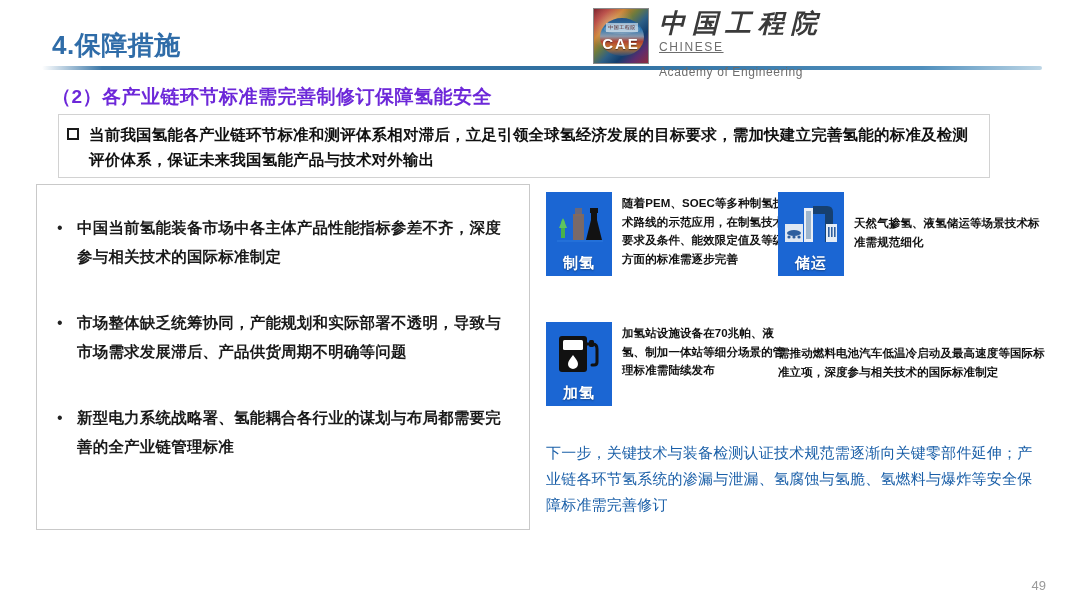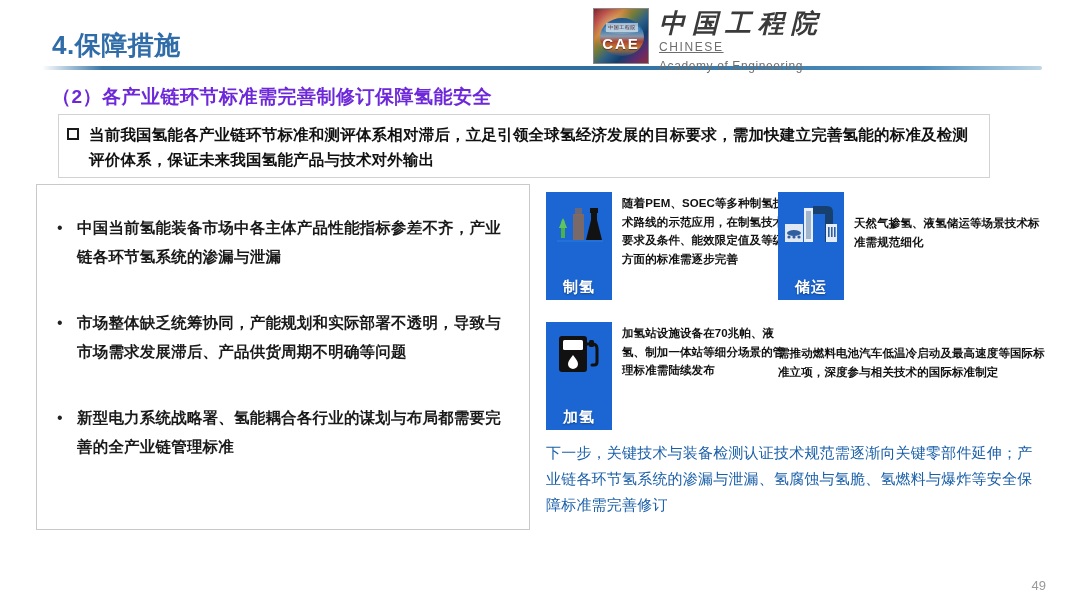--- a/index.html
+++ b/index.html
@@ -61,21 +61,21 @@
   }
   .logo-text { padding-top:2px; }
   .logo-cn-name {
     font-family:"Liberation Serif","DejaVu Serif",serif;
     font-size:26px; font-weight:bold; color:#3a3a3a;
     letter-spacing:7px; line-height:1.05;
     font-style:italic;
     white-space:nowrap;
   }
   .logo-en1 { font-size:12px; color:#6d6d6d; letter-spacing:1.6px; margin-top:3px;text-decoration:underline; }
-  .logo-en2 { font-size:12px; color:#6d6d6d; letter-spacing:0.6px; margin-top:5px; }
+  .logo-en2 { font-size:12px; color:#6d6d6d; letter-spacing:0.6px; margin-top:11px; }
 
   
   .subtitle {
     position:absolute; left:52px; top:84px;
     font-size:19px; font-weight:bold; color:#6d28d9;
     letter-spacing:0.5px; white-space:nowrap;
   }
 
   
   .statement {
@@ -114,21 +114,21 @@
   .grid {
     position:absolute; left:546px; top:192px; width:500px; height:240px;
   }
   .cell { position:absolute; display:flex; align-items:flex-start; gap:10px; }
   .cell-1 { left:0;   top:0;   width:240px; }
   .cell-2 { left:232px; top:0; width:268px; }
   .cell-3 { left:0;   top:130px; width:240px; }
   .cell-4 { left:232px; top:130px; width:268px; }
 
   .tile {
-    flex:none; width:66px; height:108px; background:#1b66d3;
+    flex:none; width:66px; height:84px; background:#1b66d3;
     position:relative; display:flex; flex-direction:column;
     align-items:center; justify-content:flex-start;
     padding-top:6px;
   }
   .tile-label {
     position:absolute; bottom:3px; left:0; right:0; text-align:center;
     font-size:15px; font-weight:bold; color:#ffffff; letter-spacing:1px;
     text-shadow:0 1px 2px rgba(0,0,0,0.35);
   }
   .tile-art { width:56px; height:54px; position:relative; }
@@ -180,21 +180,21 @@
   <div class="statement">
     <div class="statement-row">
       <span class="sq-bullet"></span>
       <span class="statement-text">当前我国氢能各产业链环节标准和测评体系相对滞后，立足引领全球氢经济发展的目标要求，需加快建立完善氢能的标准及检测评价体系，保证未来我国氢能产品与技术对外输出</span>
     </div>
   </div>
 
   <div class="left-panel">
     <div class="lp-item">
       <span class="lp-dot">•</span>
-      <span class="lp-text">中国当前氢能装备市场中各主体产品性能指标参差不齐，产业链各环节氢系统的渗漏与泄漏</span>
+      <span class="lp-text">中国当前氢能装备市场中各主体产品性能指标参差不齐，深度参与相关技术的国际标准制定</span>
     </div>
     <div class="lp-item">
       <span class="lp-dot">•</span>
       <span class="lp-text">市场整体缺乏统筹协同，产能规划和实际部署不透明，导致与市场需求发展滞后、产品供货周期不明确等问题</span>
     </div>
     <div class="lp-item">
       <span class="lp-dot">•</span>
       <span class="lp-text">新型电力系统战略署、氢能耦合各行业的谋划与布局都需要完善的全产业链管理标准</span>
     </div>
   </div>

